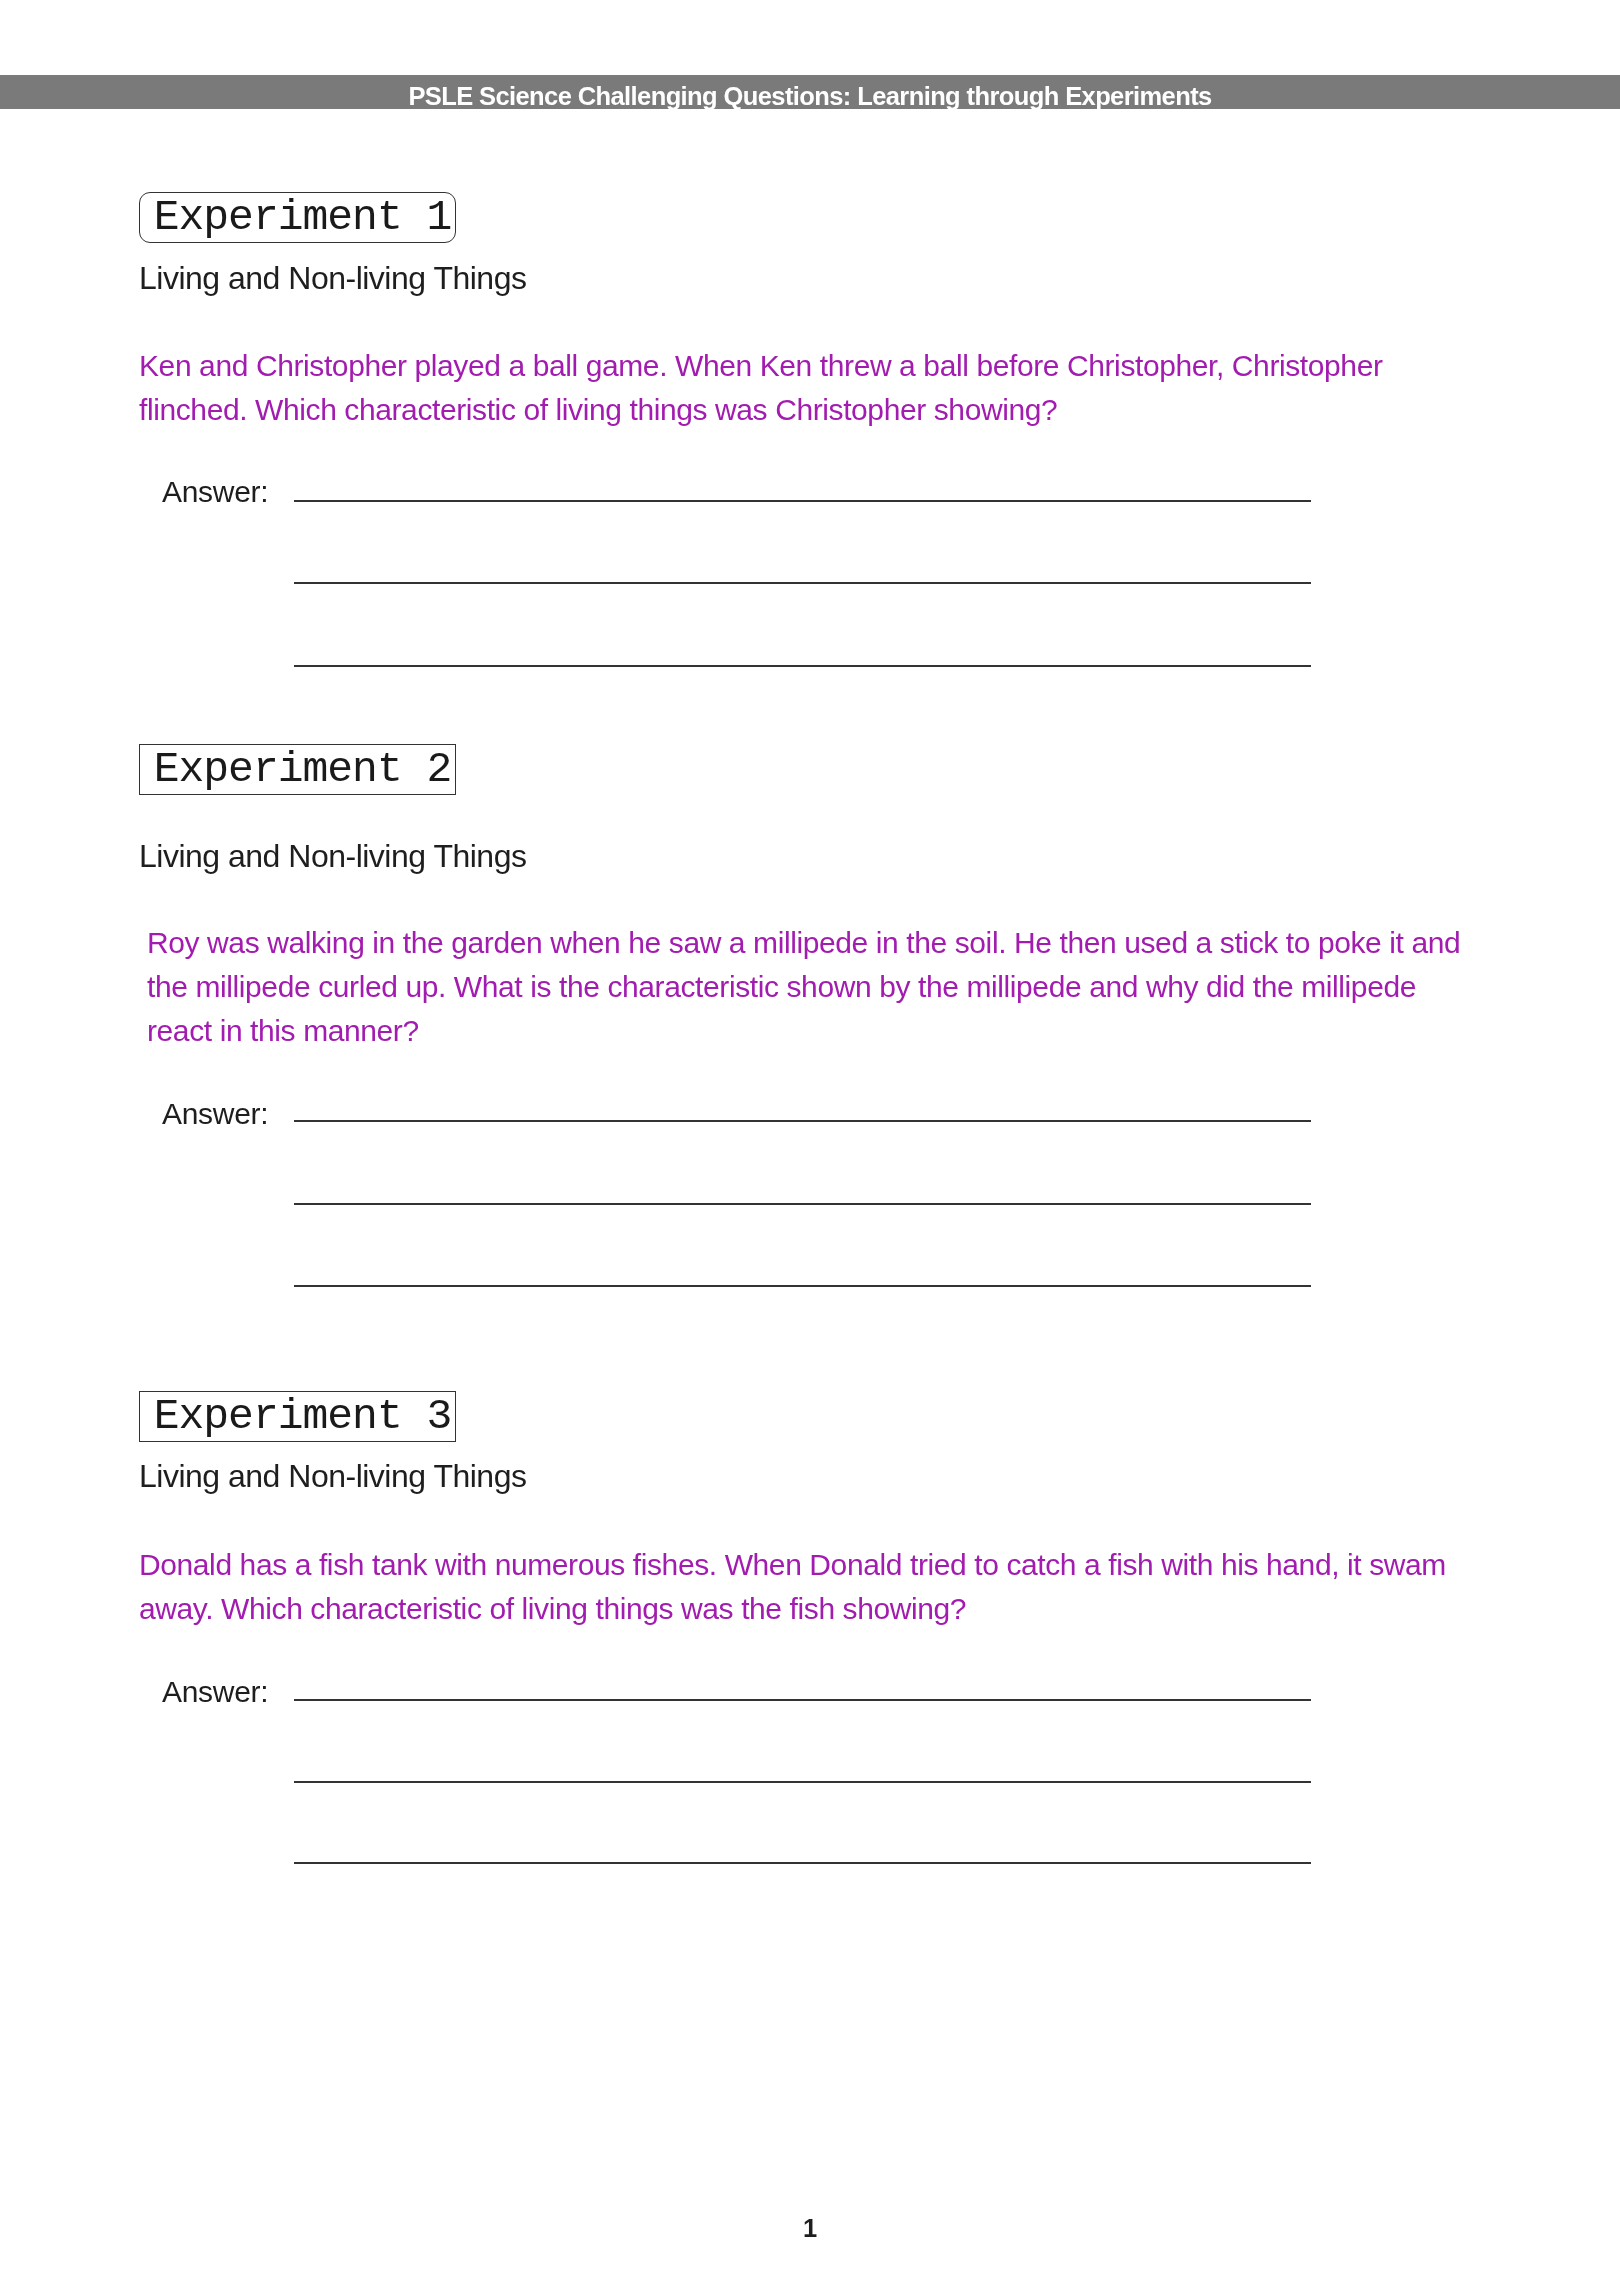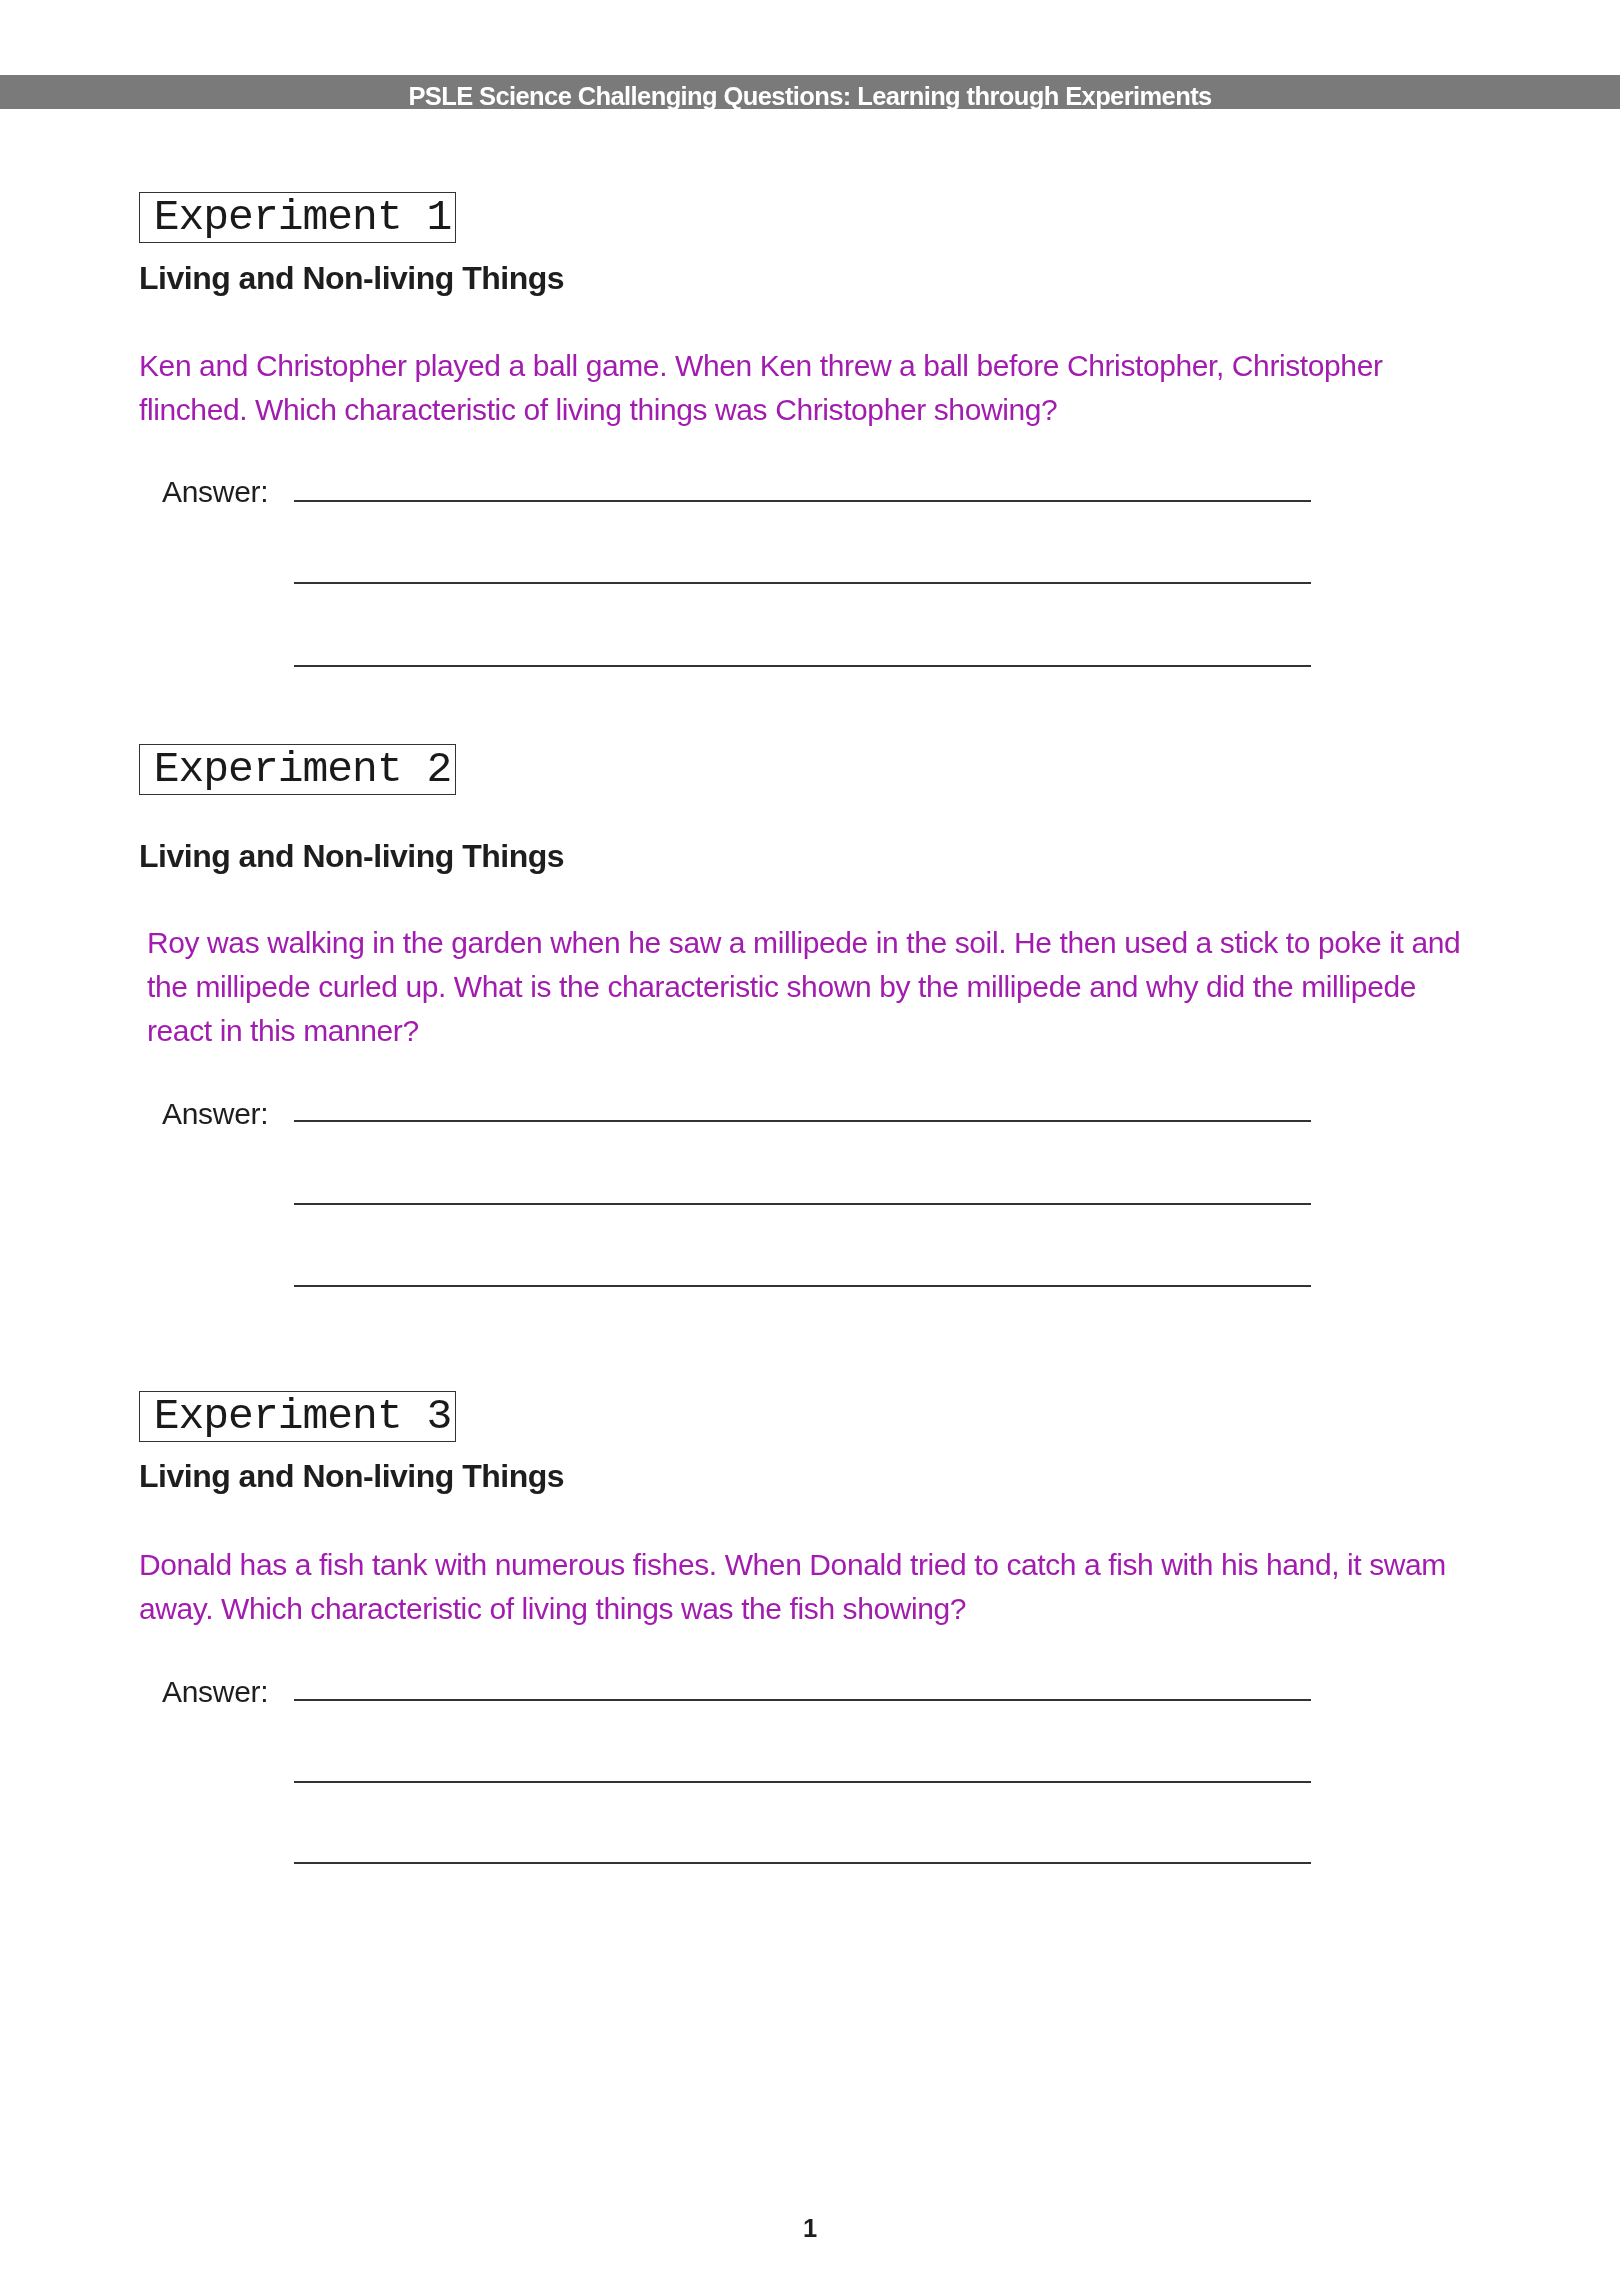--- a/index.html
+++ b/index.html
@@ -17,21 +17,21 @@
     }
     .exp-box {
       position: absolute; left: 139px; width: 317px; height: 51px;
       border: 1.5px solid #333; box-sizing: border-box;
       font-family: "Liberation Mono", "DejaVu Sans Mono", monospace;
       font-size: 43px; line-height: 49px; padding-left: 13.7px;
       color: #1a1a1a; letter-spacing: -1px;
     }
     .subhead {
       position: absolute; left: 139px;
-      font-family: "Liberation Sans", sans-serif; font-weight: bold;
+      font-family: "Liberation Sans", sans-serif; font-weight: normal;
       font-size: 32px; line-height: 39px; color: #1e1e1e; letter-spacing: -0.5px; text-align: right;
     }
     .question {
       position: absolute; left: 139px; width: 1333px;
       font-size: 30px; line-height: 44px; color: #a21caf; letter-spacing: -0.4px;
     }
     .answer-label {
       position: absolute; left: 162px;
       font-size: 30px; line-height: 35px; color: #1e1e1e; letter-spacing: -0.3px;
     }
@@ -43,21 +43,21 @@
       position: absolute; left: 0; width: 1620px; top: 2214px;
       text-align: center; font-weight: bold; font-size: 25.5px; color: #1e1e1e;
     }
   </style>
 </head>
 <body>
 
 <div class="header-bar">PSLE Science Challenging Questions: Learning through Experiments</div>
 
 <section>
-  <div class="exp-box" style="top:192px;">Experiment 1</div>
+  <div class="exp-box" style="top:192px;border-radius:11px;">Experiment 1</div>
   <div class="subhead" style="top:259px;">Living and Non-living Things</div>
   <div class="question" style="top:344px;">Ken and Christopher played a ball game. When Ken threw a ball before Christopher, Christopher flinched. Which characteristic of living things was Christopher showing?</div>
   <div class="answer-label" style="top:474px;">Answer:</div>
   <div class="answer-line" style="top:500px;"></div>
   <div class="answer-line" style="top:582px;"></div>
   <div class="answer-line" style="top:665px;"></div>
 </section>
 
 <section>
   <div class="exp-box" style="top:744px;">Experiment 2</div>

